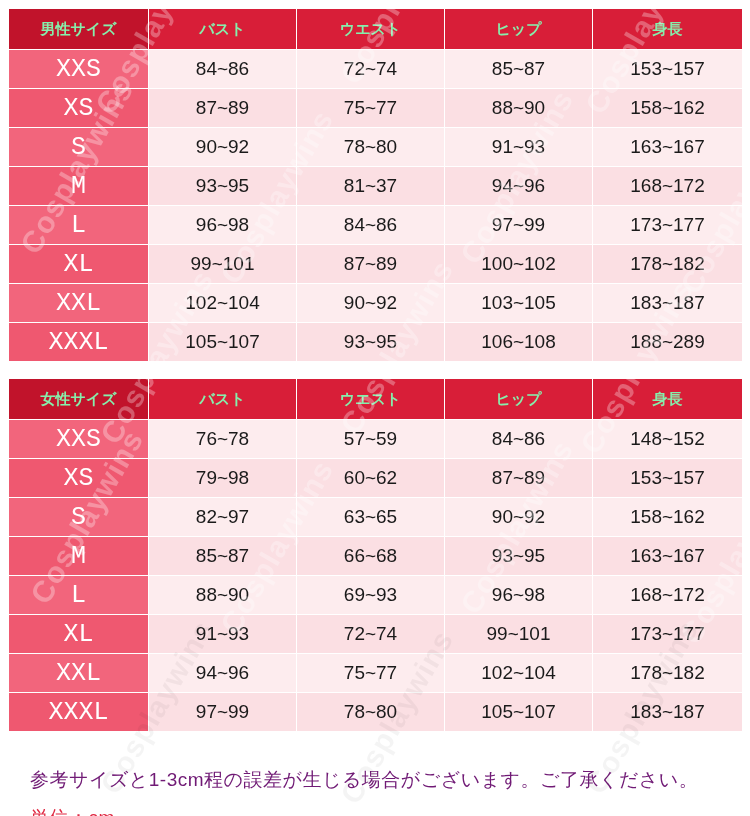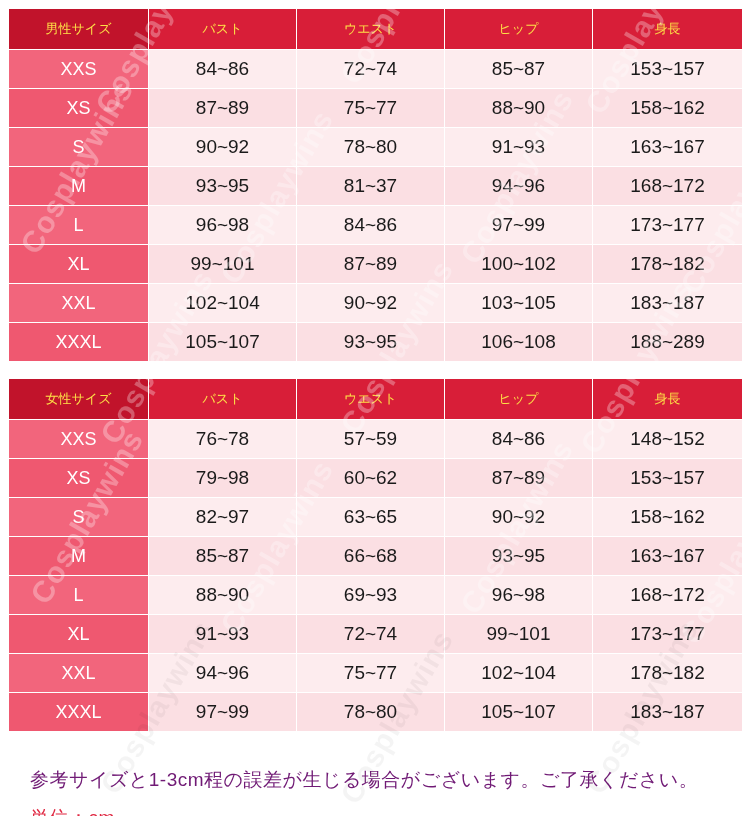--- a/index.html
+++ b/index.html
@@ -60,33 +60,34 @@
     text-align: center;
     font-size: 19px;
     font-weight: 400;
     height: 38px;
     padding: 0;
     color: #1a1a1a;
     background: #fdecee;
   }
   table.size-table thead th {
     background: #d81e38;
-    color: #fde047;
-    font-weight: 400;
-    font-size: 13px;
+    color: #86efac;
+    font-weight: 700;
+    font-size: 15px;
     height: 40px;
   }
   table.size-table thead th.head-first {
     background: #c1132b;
   }
   table.size-table tbody td.size-label {
     background: #f2657c;
     color: #ffffff;
     font-weight: 400;
-    font-size: 18px;
+    font-size: 25px;
+    font-family: Liberation Mono, monospace;
   }
   table.size-table tbody tr:nth-child(even) td {
     background: #fbdfe3;
   }
   table.size-table tbody tr:nth-child(even) td.size-label {
     background: #ef5870;
   }
 
   col.c0 { width: 140px; }
   col.c1 { width: 148px; }

